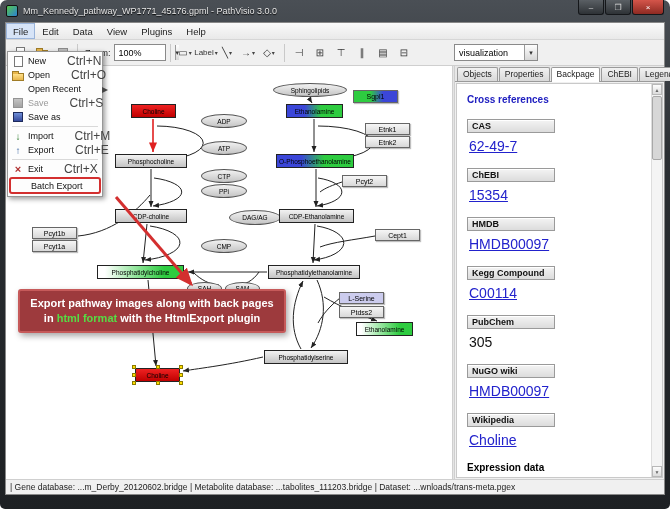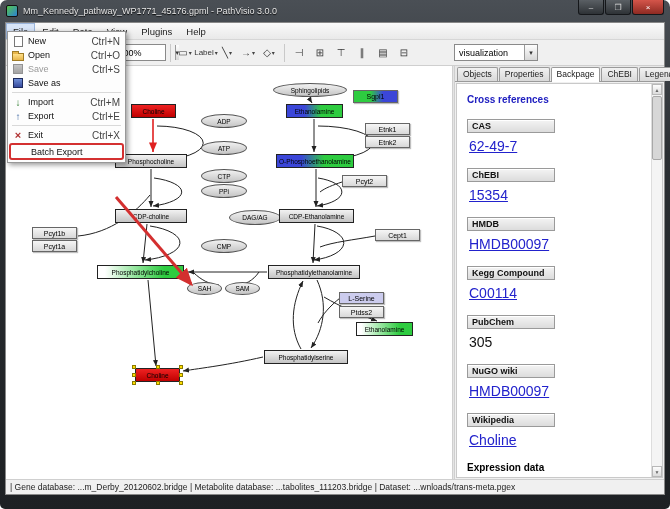--- a/index.html
+++ b/index.html
@@ -96,28 +96,28 @@
   .vscroll .arrow { position:absolute; left:0; width:10px; height:11px; display:flex; align-items:center; justify-content:center;
     font-size:5px; color:#666; background:linear-gradient(180deg,#fdfdfd,#dcdcdc); border:1px solid #b8b8b8; }
   .vscroll .arrow.up { top:0; } .vscroll .arrow.down { bottom:0; }
   .vscroll .thumb { position:absolute; left:0; top:12px; width:10px; height:64px; background:#d7d7d7; border:1px solid #a8a8a8; border-radius:2px; }
 
   
   .statusbar { height:15px; background:#f0f0f0; border-top:1px solid #cfcfcf; display:flex; align-items:center; padding:0 4px; }
   .status-text { font-size:8.5px; color:#222; white-space:nowrap; overflow:hidden; }
 
   
-  .file-menu { position:absolute; left:7px; top:31px; width:119px; background:#fdfdfd; border:1px solid #979797;
+  .file-menu { position:absolute; left:7px; top:51px; width:96px; background:#fdfdfd; border:1px solid #979797;
     box-shadow:2px 2px 5px rgba(0,0,0,.4); z-index:30; padding:2px 0; }
   .fm-item { display:flex; align-items:center; height:14px; padding:0 5px 0 3px; font-size:9px; color:#111; }
   .fm-item.disabled { color:#9a9a9a; }
   .fm-item.highlighted { border:2px solid var(--accent_red); border-radius:3px; height:17px; margin:1px 1px 0; }
   .fm-icon { width:14px; display:inline-flex; align-items:center; justify-content:center; margin-right:3px; flex:none; }
   .fm-label { flex:1; white-space:nowrap; }
-  .fm-extra { font-size:10px; color:#444; margin-left:12px; }
+  .fm-extra { font-size:12px; color:#444; margin-left:21px; }
   .fm-sep { height:1px; background:#d9d9d9; margin:2px 4px; }
 
   
   .annotation { position:absolute; left:18px; top:289px; width:268px; z-index:25;
     background:var(--annotation_bg); border:2px solid var(--annotation_border); border-radius:3px;
     color:#fff; font-weight:bold; font-size:11px; line-height:1.35; text-align:center; padding:5px 10px;
     box-shadow:2px 3px 6px rgba(0,0,0,.35); }
   .annotation .hl { color:var(--highlight_green); }
   .arrow-overlay { position:absolute; left:0; top:0; z-index:40; pointer-events:none; }
 </style>
@@ -340,20 +340,27 @@
         <span class="fm-label">New</span>
         <span class="fm-extra">Ctrl+N</span>
       </div>
       <div class="fm-item">
         <span class="fm-icon">
           <span class="ic-folder"></span>
         </span>
         <span class="fm-label">Open</span>
         <span class="fm-extra">Ctrl+O</span>
       </div>
+      <div class="fm-item">
+        <span class="fm-icon">
+          <span class="ic-blank"></span>
+        </span>
+        <span class="fm-label">Open Recent</span>
+        <span class="fm-extra">▸</span>
+      </div>
       <div class="fm-item disabled">
         <span class="fm-icon">
           <span class="ic-disk disabled-icon"></span>
         </span>
         <span class="fm-label">Save</span>
         <span class="fm-extra">Ctrl+S</span>
       </div>
       <div class="fm-item">
         <span class="fm-icon">
           <span class="ic-disk"></span>
@@ -386,20 +393,23 @@
       </div>
       <div class="fm-item highlighted">
         <span class="fm-icon">
           <span class="ic-blank"></span>
         </span>
         <span class="fm-label">Batch Export</span>
         <span class="fm-extra"></span>
       </div>
     </div>
 
+  <div class="annotation">
+    <span>Export pathway images along with back pages in </span><span class="hl">html format</span><span> with the HtmlExport plugin</span>
+  </div>
 
   <svg class="arrow-overlay" width="670" height="509" viewBox="0 0 670 509">
     <defs>
       <marker id="arw-callout" markerWidth="6" markerHeight="5" refX="5" refY="2.5" orient="auto">
         <path d="M0,0 L6,2.5 L0,5 Z" fill="#d32f2f"></path>
       </marker>
     </defs>
     <path d="M116,197 L191,284" stroke="#d32f2f" stroke-width="3" fill="none" marker-end="url(#arw-callout)"></path>
   </svg>
 

